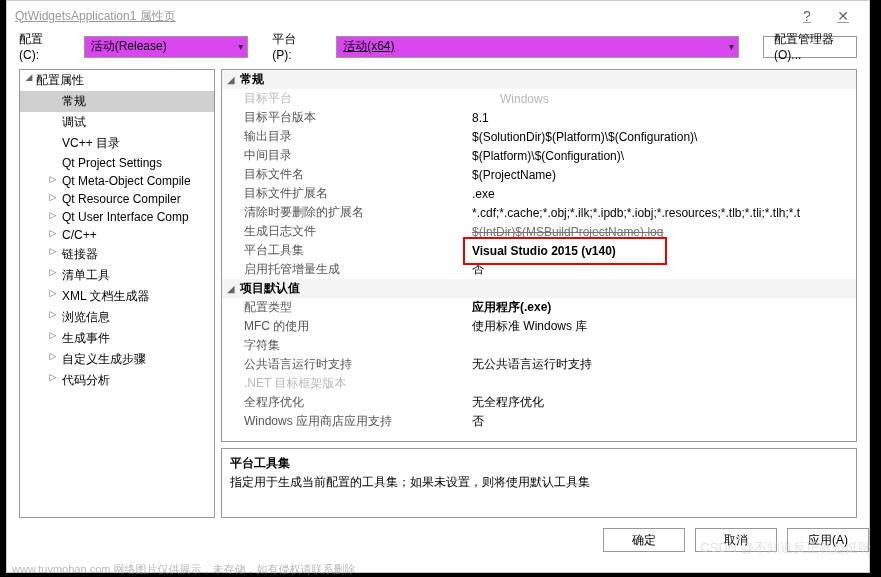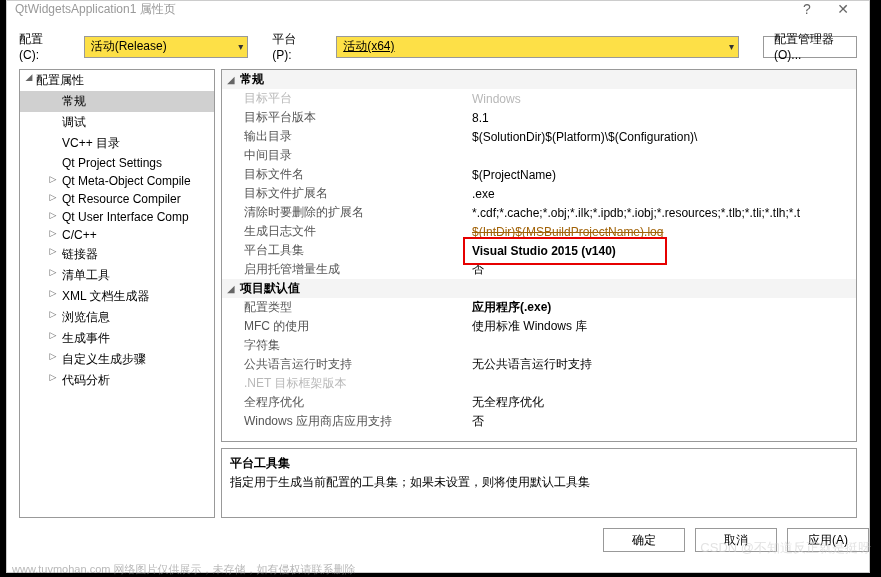--- a/index.html
+++ b/index.html
@@ -1,45 +1,45 @@
 <!DOCTYPE html>
 <html><head>
 <meta charset="utf-8">
 <style>
 * { box-sizing: border-box; margin: 0; padding: 0; }
 body { font-family: "Microsoft YaHei", "Segoe UI", sans-serif; font-size: 12px; background: #000; width: 881px; height: 577px; position: relative; overflow: hidden; }
 .window { position: absolute; left: 6px; top: 0; width: 864px; height: 573px; background: #fff; border: 1px solid #ccc; }
-.titlebar { height: 30px; display: flex; align-items: flex-start; padding: 0 8px; color: #999; font-size: 12px; }
+.titlebar { height: 30px; display: flex; align-items: center; padding: 0 8px; color: #999; font-size: 12px; text-decoration: underline; }
 .titlebar .title { flex: 1; }
 .titlebar .btn { width: 36px; text-align: center; color: #666; font-size: 14px; cursor: default; }
 .toolbar { height: 32px; display: flex; align-items: center; padding: 0 12px; gap: 24px; border-bottom: 1px solid transparent; }
 .toolbar label { font-size: 12px; color: #000; }
-.dropdown { position: relative; height: 22px; border: 1px solid #999; display: flex; align-items: center; padding: 0 18px 0 6px; font-size: 12px; background: #fde047; }
+.dropdown { position: relative; height: 22px; border: 1px solid #999; display: flex; align-items: center; padding: 0 18px 0 6px; font-size: 12px; background: #d946ef; }
 .dropdown::after { content: "▾"; position: absolute; right: 4px; font-size: 10px; color: #333; }
 .cfg-dd { width: 176px; }
 .plat-dd { width: 434px; text-decoration: underline; }
 .mgr-btn { height: 22px; border: 1px solid #999; background: #fff; padding: 0 10px; font-size: 12px; margin-left: auto; cursor: default; width: 100px; display: flex; align-items: center; justify-content: flex-start; }
 .body { display: flex; height: 455px; padding: 6px 12px 0 12px; gap: 6px; }
 .tree { width: 196px; border: 1px solid #999; overflow: hidden; font-size: 12px; background: #fff; }
 .tree-item { padding: 2px 4px 2px 20px; position: relative; color: #000; cursor: default; white-space: nowrap; }
 .tree-item.lv0 { padding-left: 16px; font-weight: normal; }
 .tree-item.lv1 { padding-left: 42px; }
 .tree-item .exp { position: absolute; left: 4px; width: 10px; text-align: center; color: #666; font-size: 9px; }
 .tree-item.lv1 .exp { left: 28px; }
 .tree-item.sel { background: #d0d0d0; }
 .right { flex: 1; display: flex; flex-direction: column; gap: 6px; min-width: 0; }
 .grid { flex: 1; border: 1px solid #999; overflow: hidden; font-size: 12px; }
 .grow { display: flex; height: 19px; align-items: center; }
 .grow.group { background: #f4f4f4; font-weight: bold; }
 .grow.group .gexp { width: 18px; text-align: center; font-size: 9px; color: #666; }
 .grow.prop .pname { width: 248px; padding-left: 22px; color: #555; }
 .grow.prop .pval { flex: 1; color: #000; padding-left: 2px; white-space: nowrap; overflow: hidden; }
 .grow.prop.dim .pname { color: #b8b8b8; }
-.grow.prop.dim .pval { color: #b8b8b8; }
-.grow.prop.strike .pval { text-decoration: line-through; color: #a16207; }
+.grow.prop.dim .pval { color: #b8b8b8; margin-left: 28px; }
+.grow.prop.strike .pval { text-decoration: line-through; color: #737373; }
 .grow.prop.bold .pval { font-weight: bold; }
 .redbox { position: absolute; border: 2px solid #e60000; pointer-events: none; }
 .desc { border: 1px solid #999; padding: 6px 8px; height: 70px; font-size: 12px; }
 .desc .dtitle { font-weight: bold; margin-bottom: 2px; }
 .footer { height: 44px; display: flex; align-items: center; justify-content: flex-end; padding: 0 0; gap: 10px; }
 .footer button { width: 82px; height: 24px; border: 1px solid #999; background: #fff; font-size: 12px; cursor: default; font-family: inherit; }
 .watermark { position: absolute; right: 10px; bottom: 20px; color: #d0d0d0; font-size: 13px; opacity: 0.6; pointer-events: none; margin-top: 12px; }
 .bottom-text { position: absolute; left: 12px; bottom: 0; color: #888; font-size: 11px; opacity: 0.6; }
 </style>
 </head>
@@ -98,20 +98,21 @@
           <div class="grow prop">
             <span class="pname">目标平台版本</span>
             <span class="pval">8.1</span>
           </div>
           <div class="grow prop">
             <span class="pname">输出目录</span>
             <span class="pval">$(SolutionDir)$(Platform)\$(Configuration)\</span>
           </div>
           <div class="grow prop">
             <span class="pname">中间目录</span>
+            <span class="pval">$(Platform)\$(Configuration)\</span>
           </div>
           <div class="grow prop">
             <span class="pname">目标文件名</span>
             <span class="pval">$(ProjectName)</span>
           </div>
           <div class="grow prop">
             <span class="pname">目标文件扩展名</span>
             <span class="pval">.exe</span>
           </div>
           <div class="grow prop">

